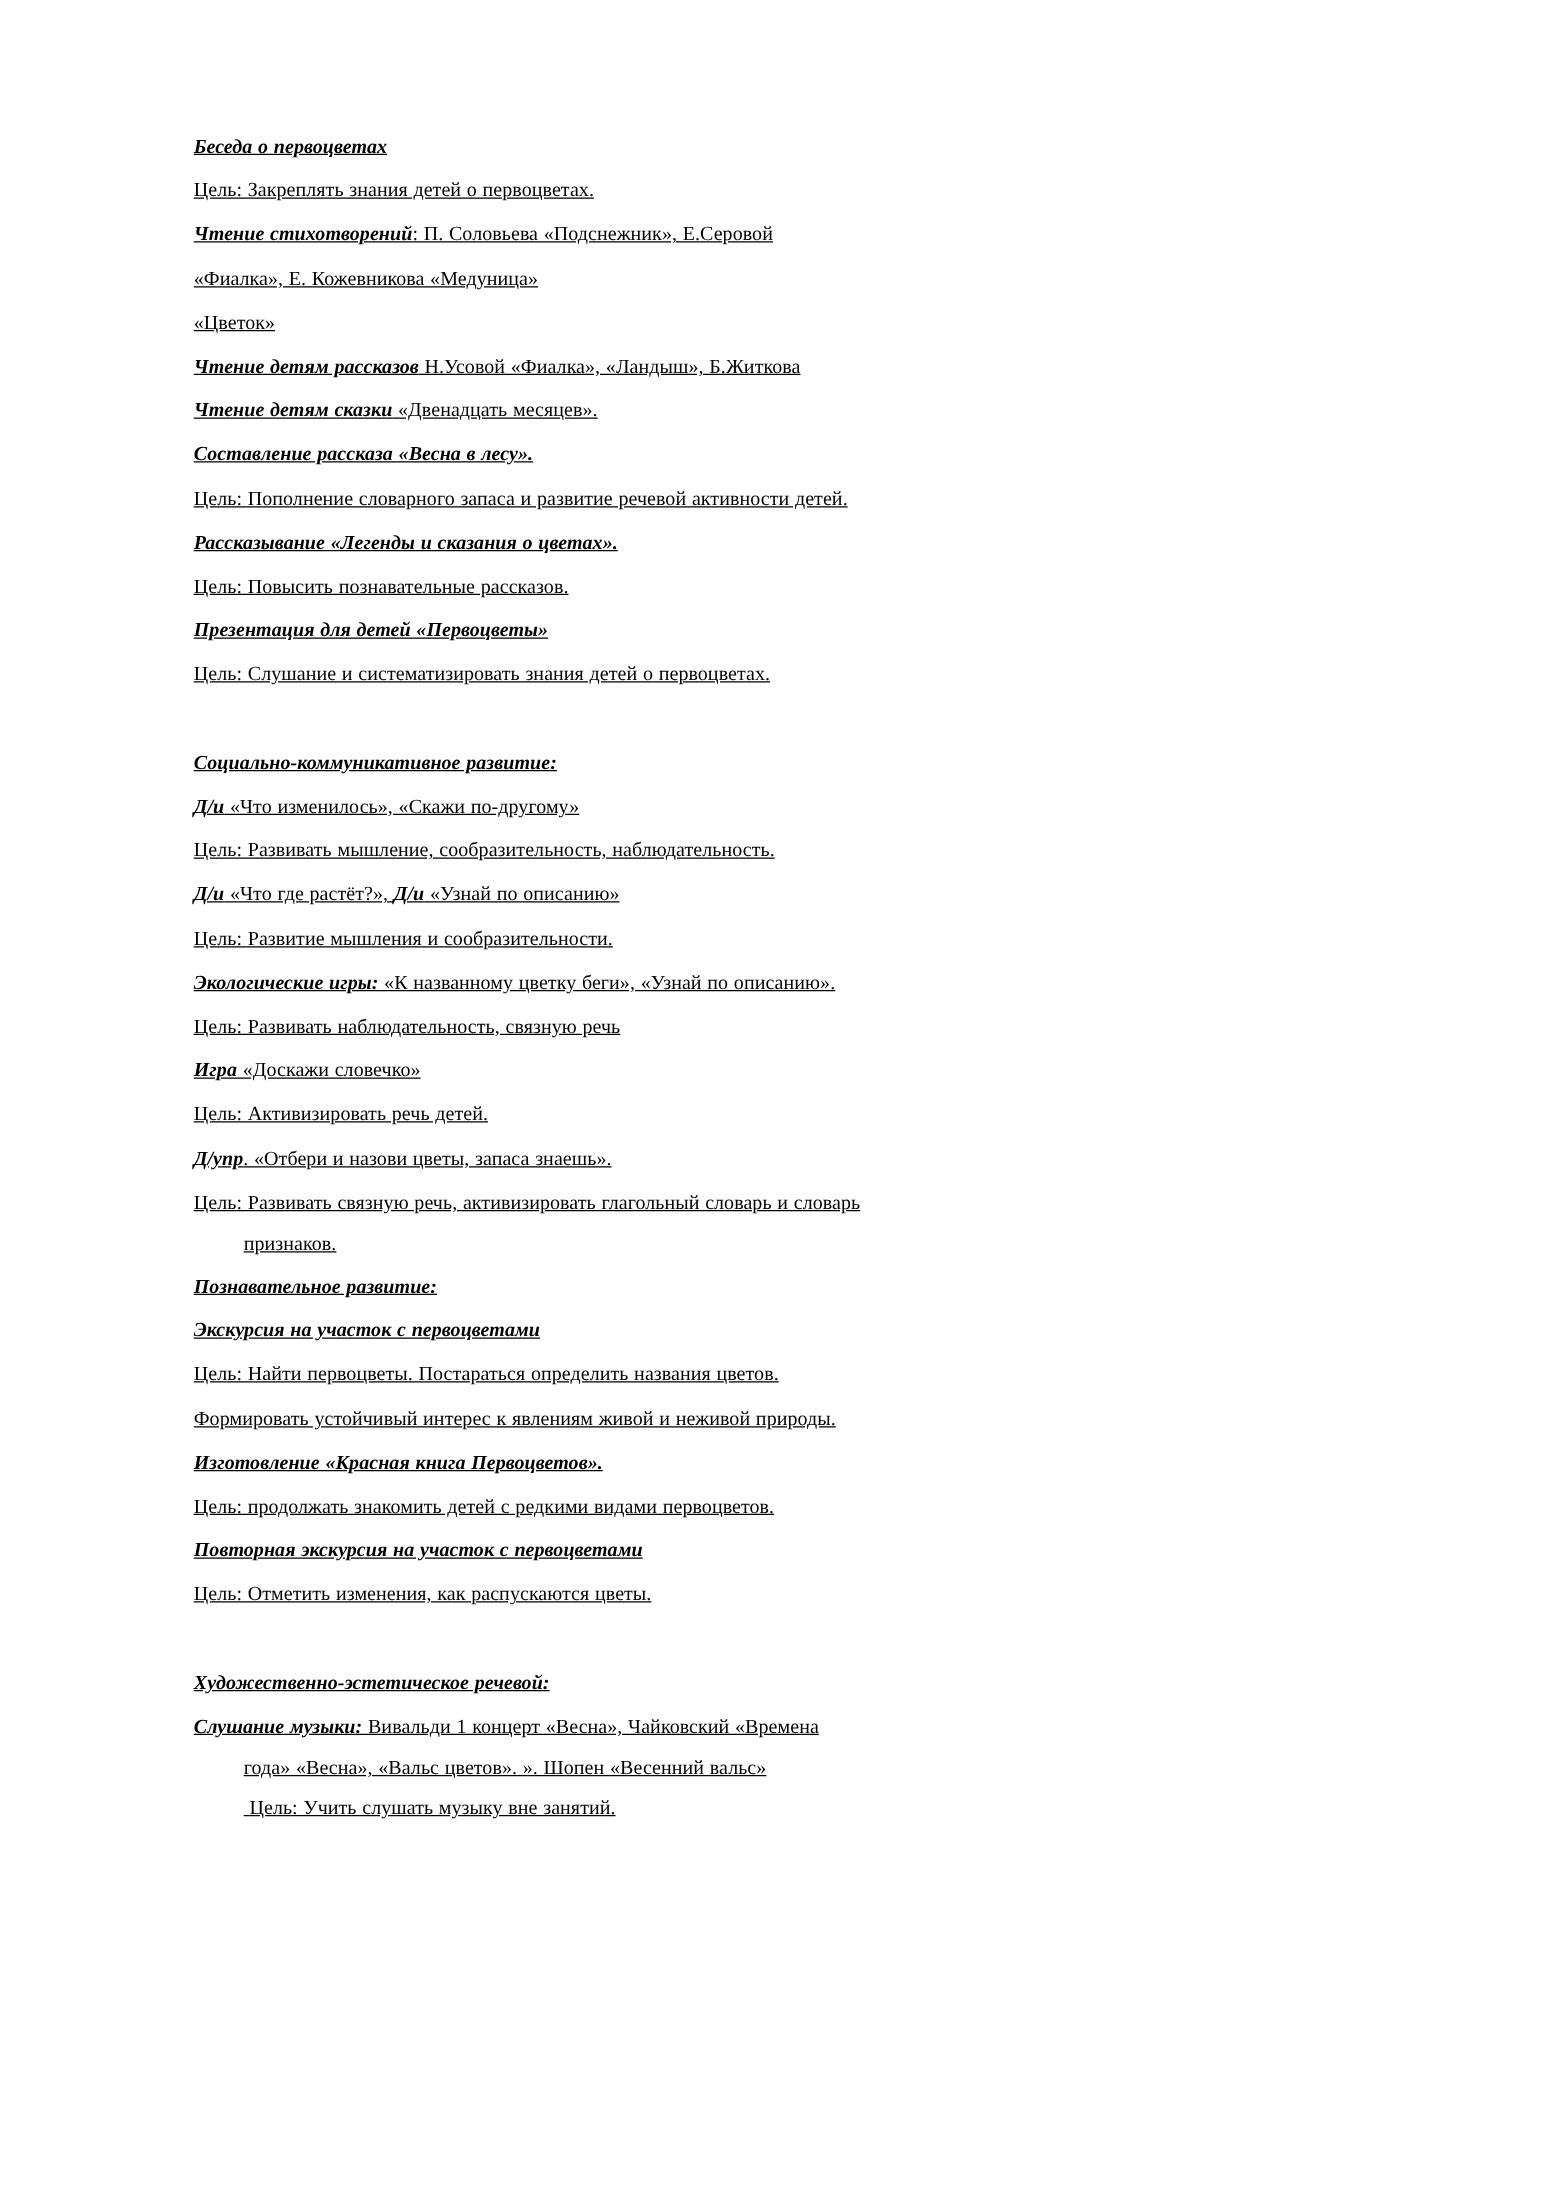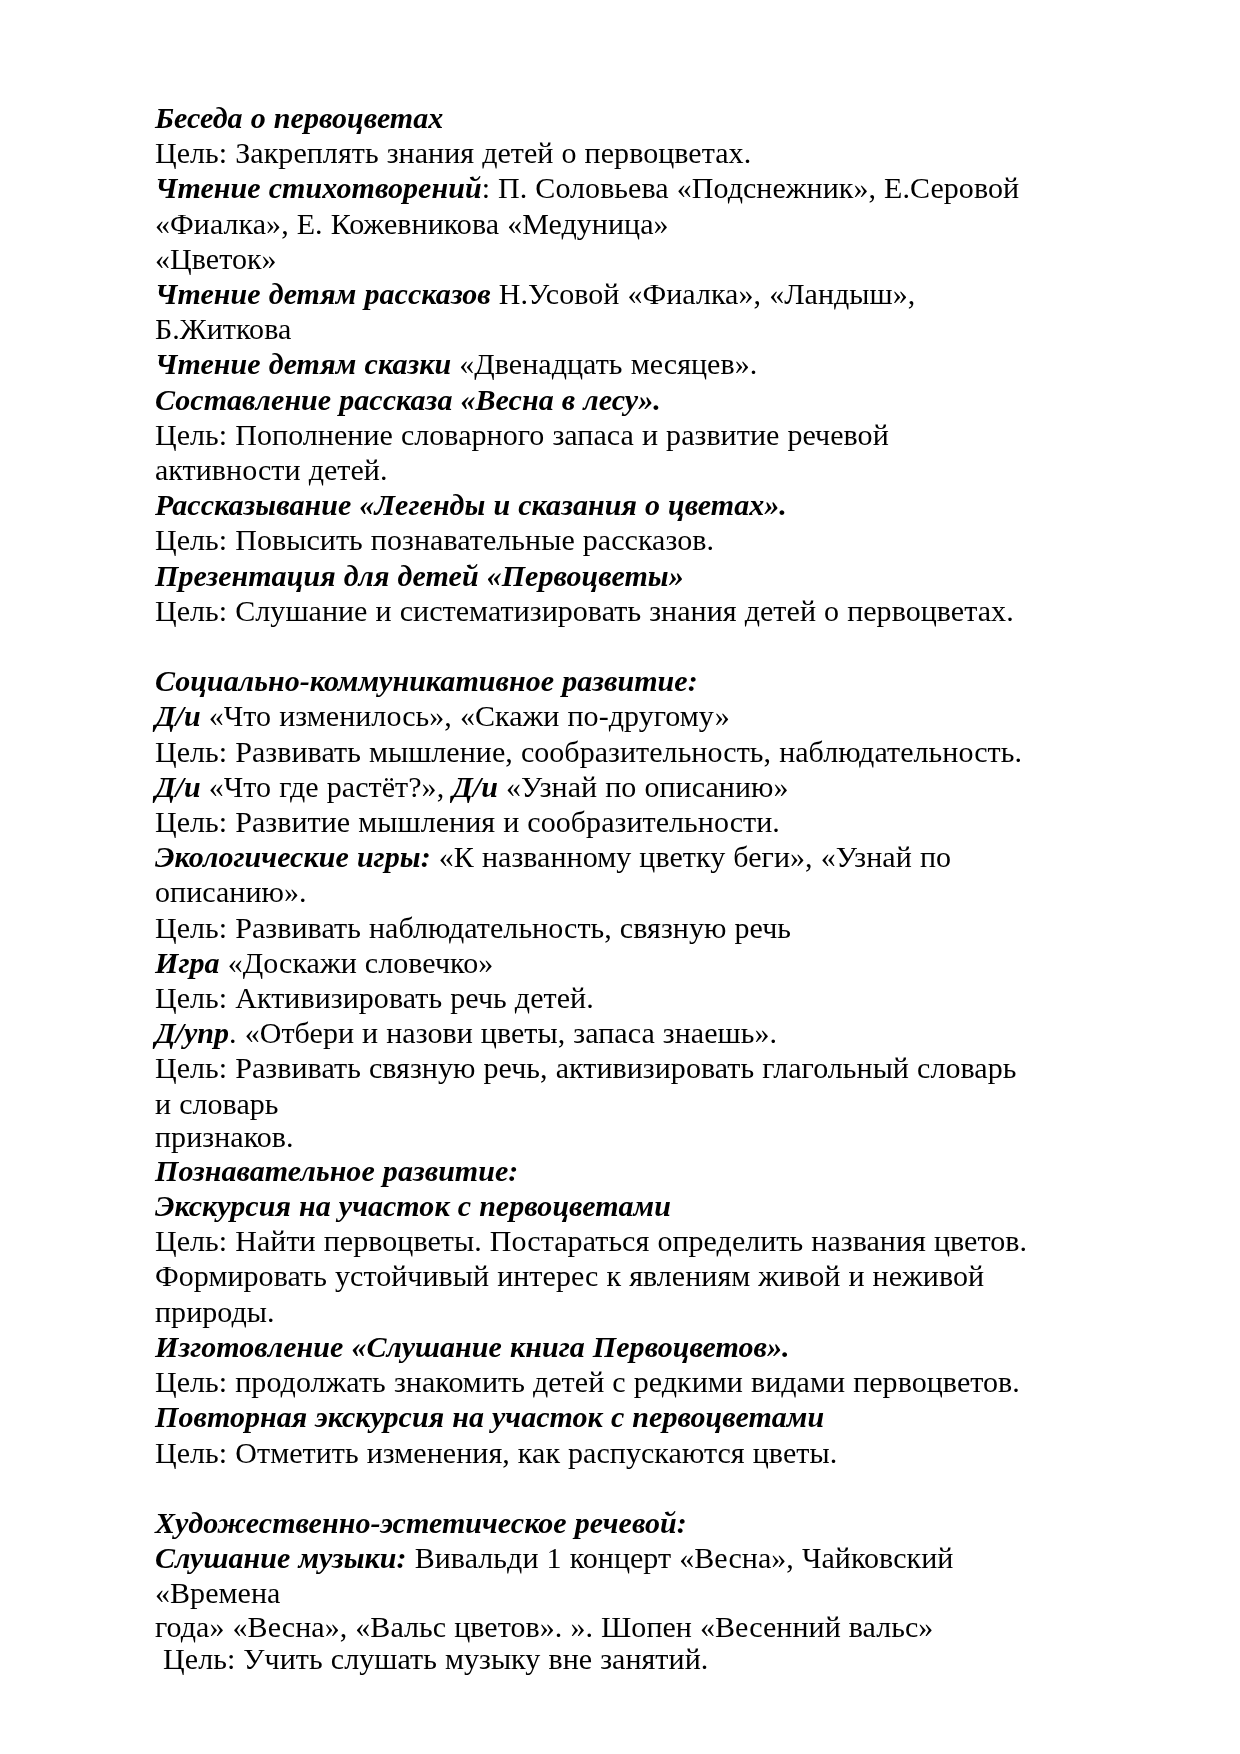--- a/index.html
+++ b/index.html
@@ -21,32 +21,34 @@
     overflow: hidden;
     box-sizing: border-box;
   }
   .content {
     position: absolute;
     left: 155px;
     top: 100px;
     width: 880px;
   }
   .line {
-    font-size: 30px;
+    font-size: 16px;
     line-height: 35.2px;
     letter-spacing: 0.05px;
     white-space: pre-wrap;
     word-spacing: 0.5px;
+    text-decoration: underline;
   }
   .line.bi {
     font-style: italic;
     font-weight: bold;
   }
   .line.tight {
     line-height: 32px;
+    margin-left: 40px;
   }
   .lead {
     font-style: italic;
     font-weight: bold;
   }
   .rest {
     font-style: normal;
     font-weight: normal;
   }
   .spacer {
@@ -87,21 +89,21 @@
       <div class="line">Цель: Развивать наблюдательность, связную речь</div>
       <div class="line"><span class="lead">Игра</span><span class="rest"> «Доскажи словечко»</span></div>
       <div class="line">Цель: Активизировать речь детей.</div>
       <div class="line"><span class="lead">Д/упр</span><span class="rest">. «Отбери и назови цветы, запаса знаешь».</span></div>
       <div class="line">Цель: Развивать связную речь, активизировать глагольный словарь и словарь</div>
       <div class="line tight">признаков.</div>
       <div class="line bi">Познавательное развитие:</div>
       <div class="line bi">Экскурсия на участок с первоцветами</div>
       <div class="line">Цель: Найти первоцветы. Постараться определить названия цветов.</div>
       <div class="line">Формировать устойчивый интерес к явлениям живой и неживой природы.</div>
-      <div class="line bi">Изготовление «Слушание книга Первоцветов».</div>
+      <div class="line bi">Изготовление «Красная книга Первоцветов».</div>
       <div class="line">Цель: продолжать знакомить детей с редкими видами первоцветов.</div>
       <div class="line bi">Повторная экскурсия на участок с первоцветами</div>
       <div class="line">Цель: Отметить изменения, как распускаются цветы.</div>
     </div>
 
     <div class="spacer"></div>
 
     <div>
       <div class="line bi">Художественно-эстетическое речевой:</div>
       <div class="line"><span class="lead">Слушание музыки:</span><span class="rest"> Вивальди 1 концерт «Весна», Чайковский «Времена</span></div>

